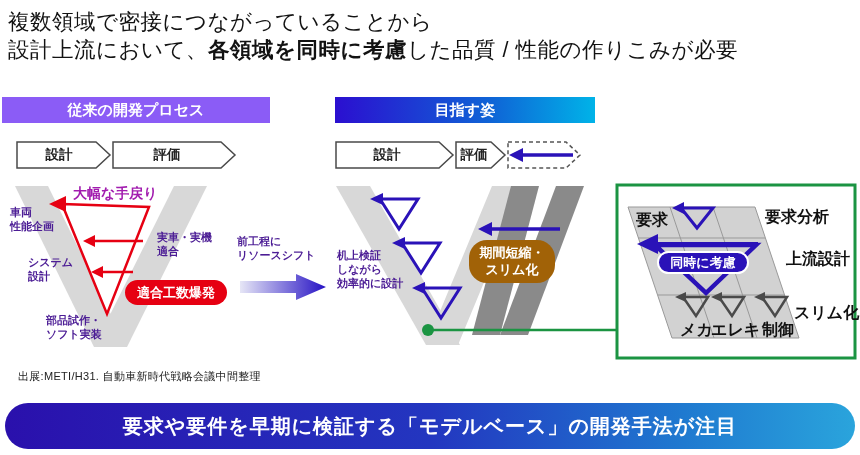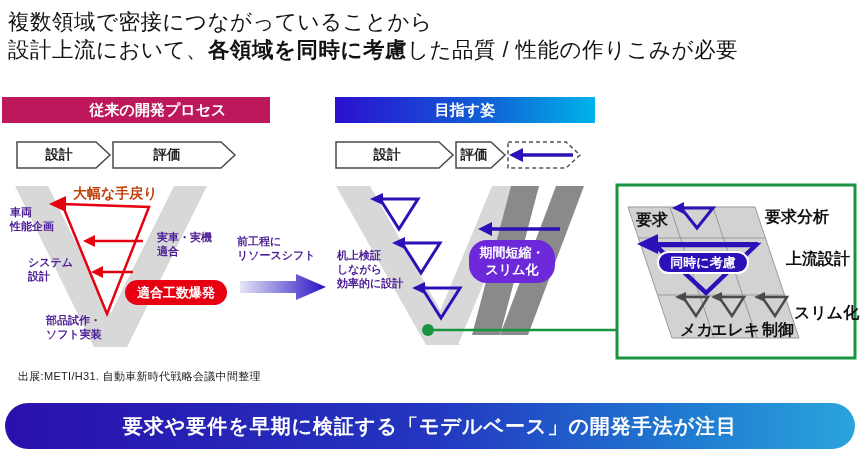--- a/index.html
+++ b/index.html
@@ -8,35 +8,35 @@
   .abs{position:absolute;}
   .pre{white-space:pre-line;}
   svg{position:absolute;left:0;top:0;}
 
   
   .title{left:8px;top:8px;font-size:21.5px;line-height:28px;color:#121212;letter-spacing:0.5px;}
   .title b{font-weight:700;}
 
   
   .banner{height:26px;line-height:26px;text-align:center;color:#fff;font-weight:700;font-size:15px;z-index:2;}
-  .banner-left{left:2px;top:97px;width:224px;background:#be185d;padding-left:44px;}
+  .banner-left{left:2px;top:97px;width:268px;background:#8b5cf6;}
   .banner-right{left:335px;top:97px;width:260px;
      background:linear-gradient(90deg,#2b0fd0 0%,#0f64d6 60%,#00b3e8 100%);}
 
   
   .chevlab{top:144px;height:22px;line-height:22px;text-align:center;
      font-size:13.5px;font-weight:600;color:#222;z-index:3;}
 
   
   .dlab{font-size:11px;font-weight:600;color:#4c1d95;line-height:14px;z-index:3;}
-  .rework{left:73px;top:185px;color:#c2410c;font-weight:700;font-size:14px;z-index:3;}
+  .rework{left:73px;top:185px;color:#a21caf;font-weight:700;font-size:14px;z-index:3;}
   .badge{display:flex;align-items:center;justify-content:center;text-align:center;
      color:#fff;font-weight:700;font-size:13px;z-index:4;}
   .badge-explosion{left:125px;top:280px;width:102px;height:25px;border-radius:13px;background:#e60012;}
-  .badge-slim{left:469px;top:240px;width:86px;height:43px;border-radius:18px;background:#6d28d9;line-height:1.3;}
+  .badge-slim{left:469px;top:240px;width:86px;height:43px;border-radius:18px;background:#a16207;line-height:1.3;}
   .badge-simul{left:657px;top:251px;width:92px;height:23px;border-radius:13px;background:#2a12b8;
      border:2px solid #fff;box-sizing:border-box;z-index:4;}
 
   .boxlab{font-size:16px;font-weight:700;color:#111;z-index:3;}
   .collab{font-size:16px;font-weight:700;color:#111;z-index:3;}
 
   .source{left:18px;top:369px;font-size:11px;color:#222;z-index:3;letter-spacing:0.3px;}
 
   .bottom-banner{left:5px;top:403px;width:850px;height:46px;border-radius:23px;
      background:linear-gradient(90deg,#2a10ac 0%,#2336c0 50%,#1f7ad0 80%,#2aa4dc 100%);

